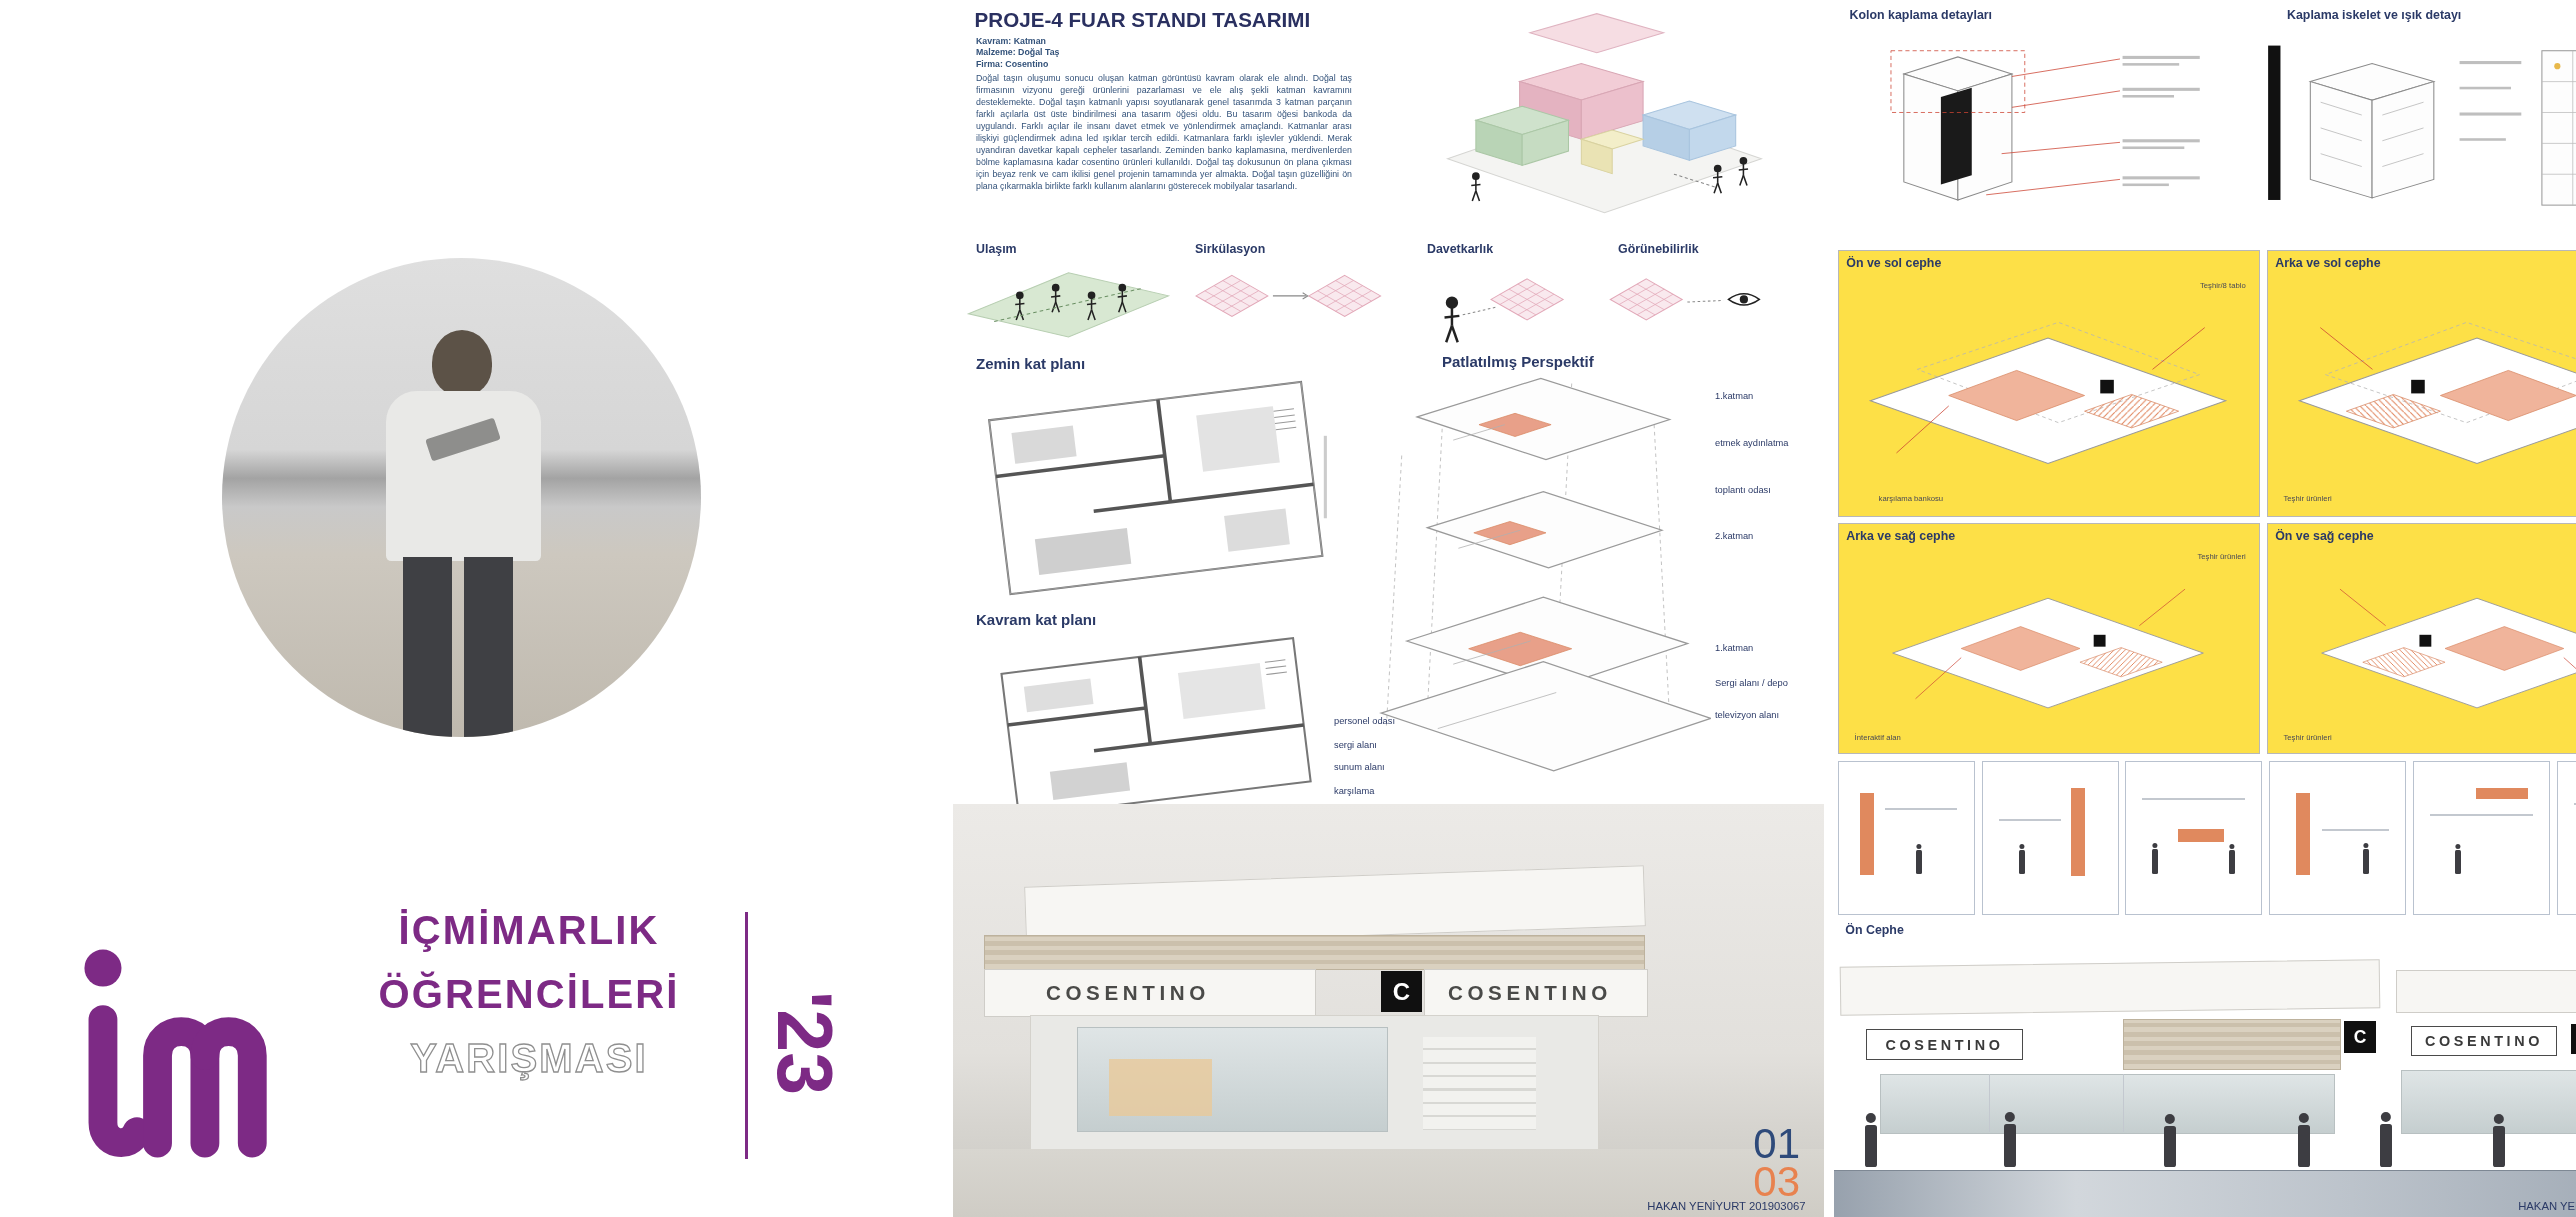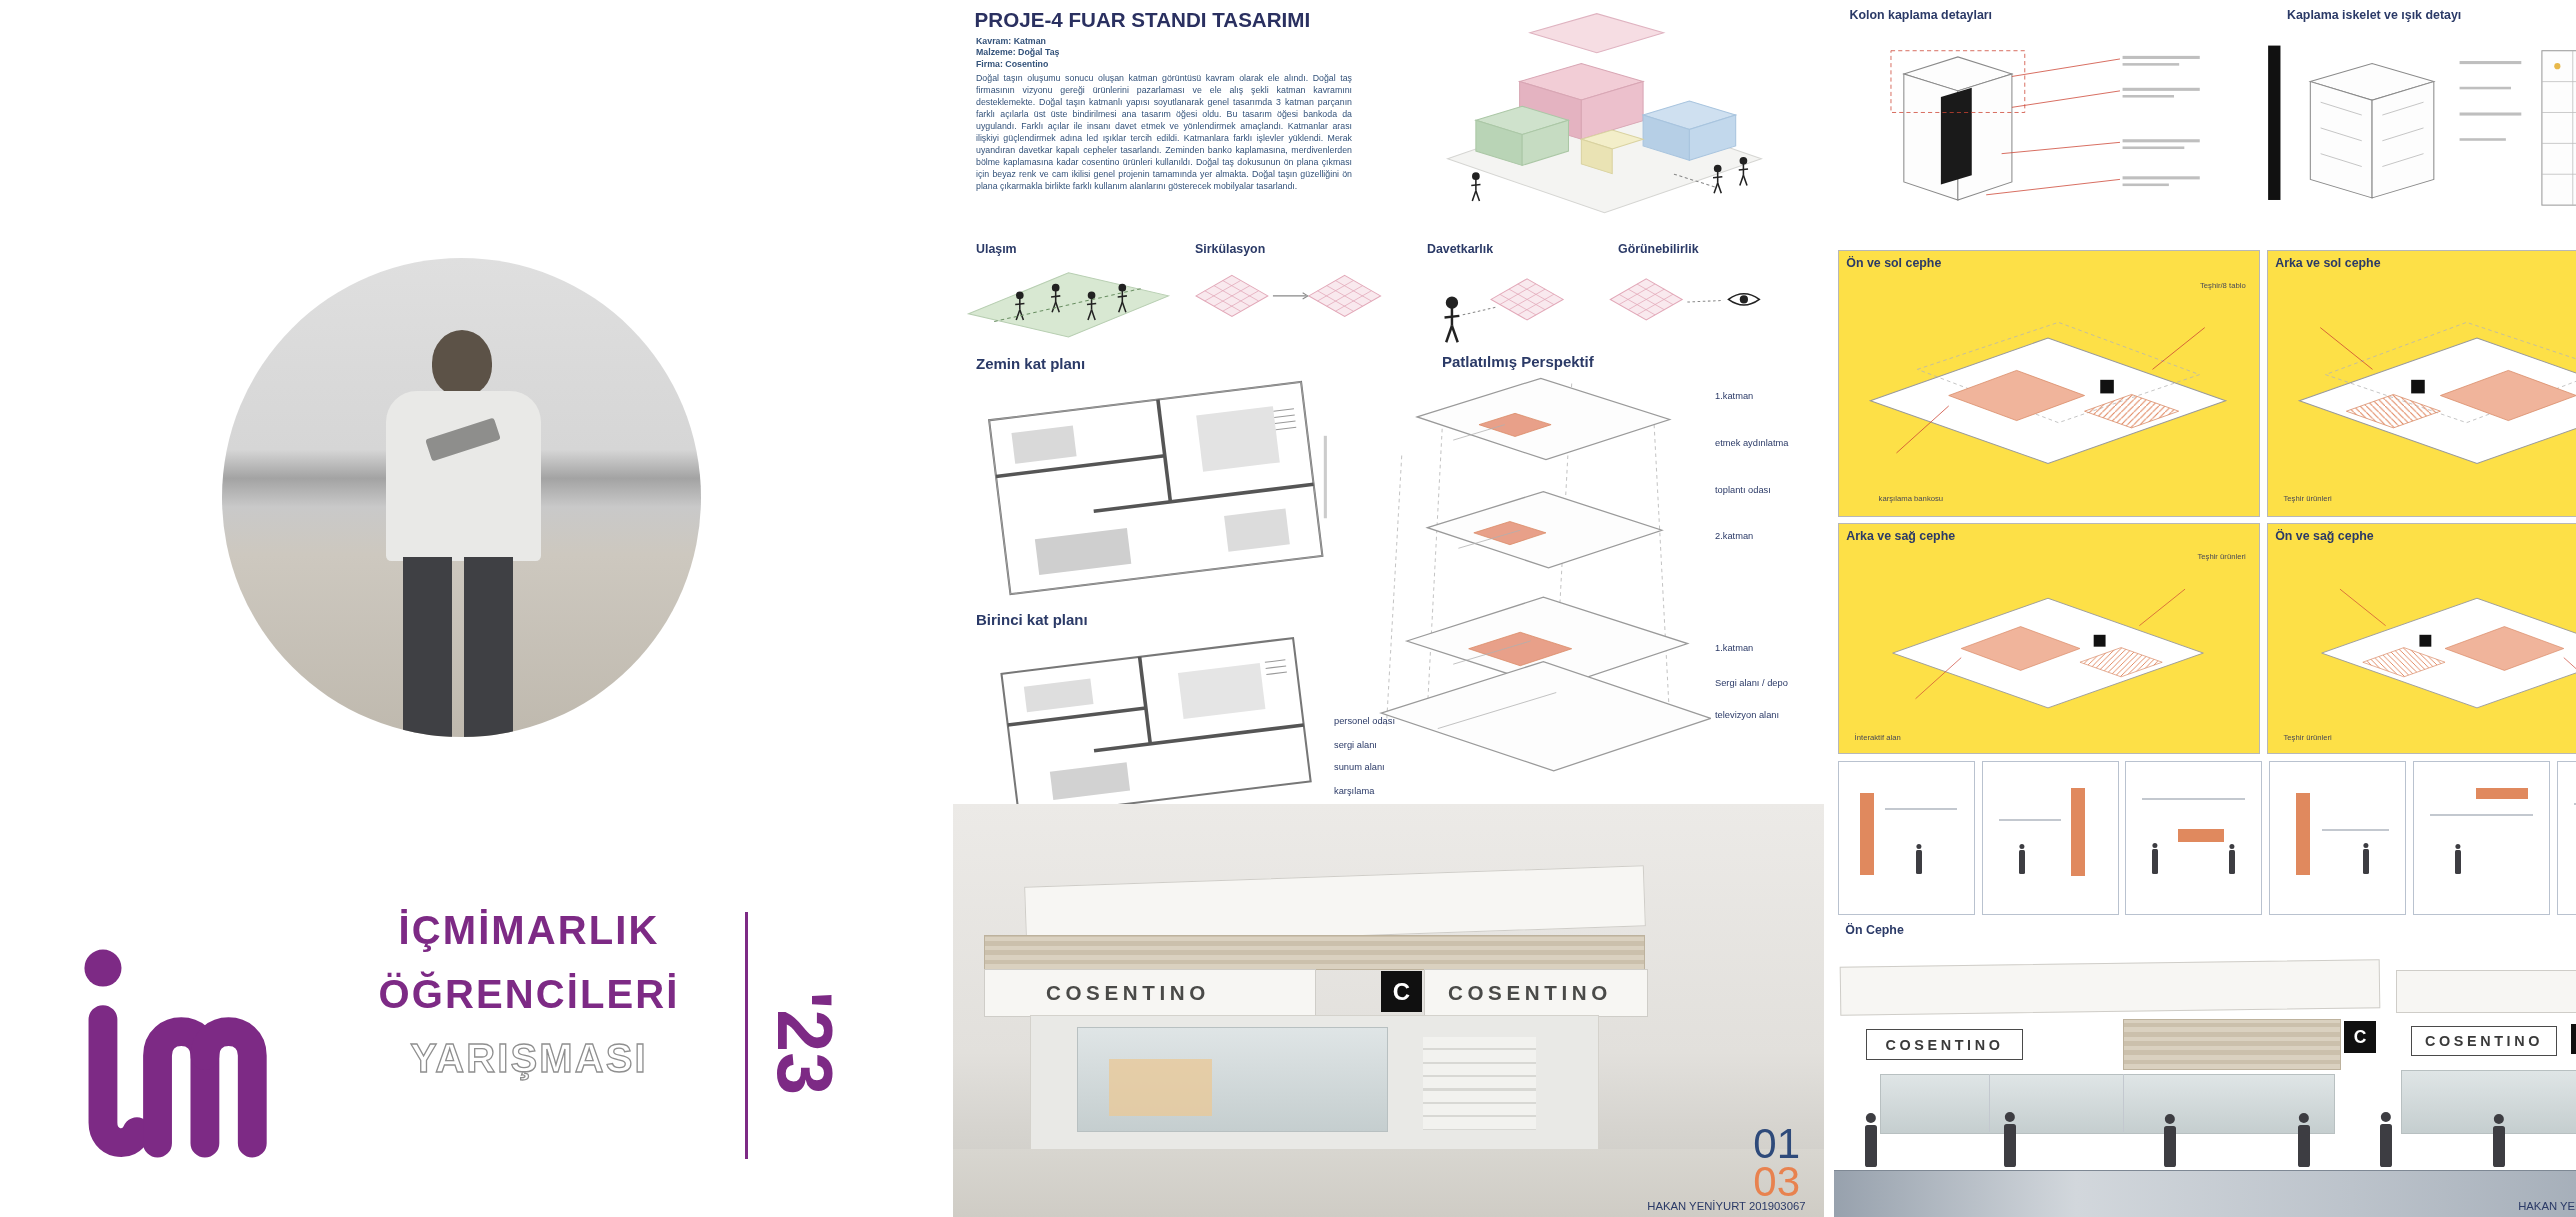--- a/index.html
+++ b/index.html
@@ -181,21 +181,21 @@
         <g stroke="#999" stroke-width="2">
           <line x1="620" y1="100" x2="660" y2="100"></line>
             <line x1="620" y1="112" x2="660" y2="112"></line>
           <line x1="620" y1="124" x2="660" y2="124"></line>
             <line x1="620" y1="136" x2="660" y2="136"></line>
         </g>
       </g>
       <rect x="700" y="120" width="6" height="160" fill="#cccccc"></rect>
     </svg>
 
-    <div class="b t-head" style="left:23px;top:611px;">Birinci kat planı</div>
+    <div class="b t-head" style="left:23px;top:611px;">Kavram kat planı</div>
     <svg class="b" style="left:10.3px;top:629px;" width="397" height="201" viewBox="0 0 770 390">
       <g transform="rotate(-7 385 195)">
         <rect x="90" y="50" width="570" height="280" fill="#ffffff" stroke="#777" stroke-width="4"></rect>
         <line x1="90" y1="150" x2="360" y2="150" stroke="#555" stroke-width="7"></line>
         <line x1="360" y1="50" x2="360" y2="220" stroke="#555" stroke-width="7"></line>
         <line x1="250" y1="220" x2="660" y2="220" stroke="#555" stroke-width="7"></line>
         <rect x="130" y="80" width="130" height="50" fill="#dedede"></rect>
         <rect x="430" y="90" width="160" height="90" fill="#e5e5e5"></rect>
         <rect x="160" y="250" width="150" height="55" fill="#d2d2d2"></rect>
         <g stroke="#999" stroke-width="2">

